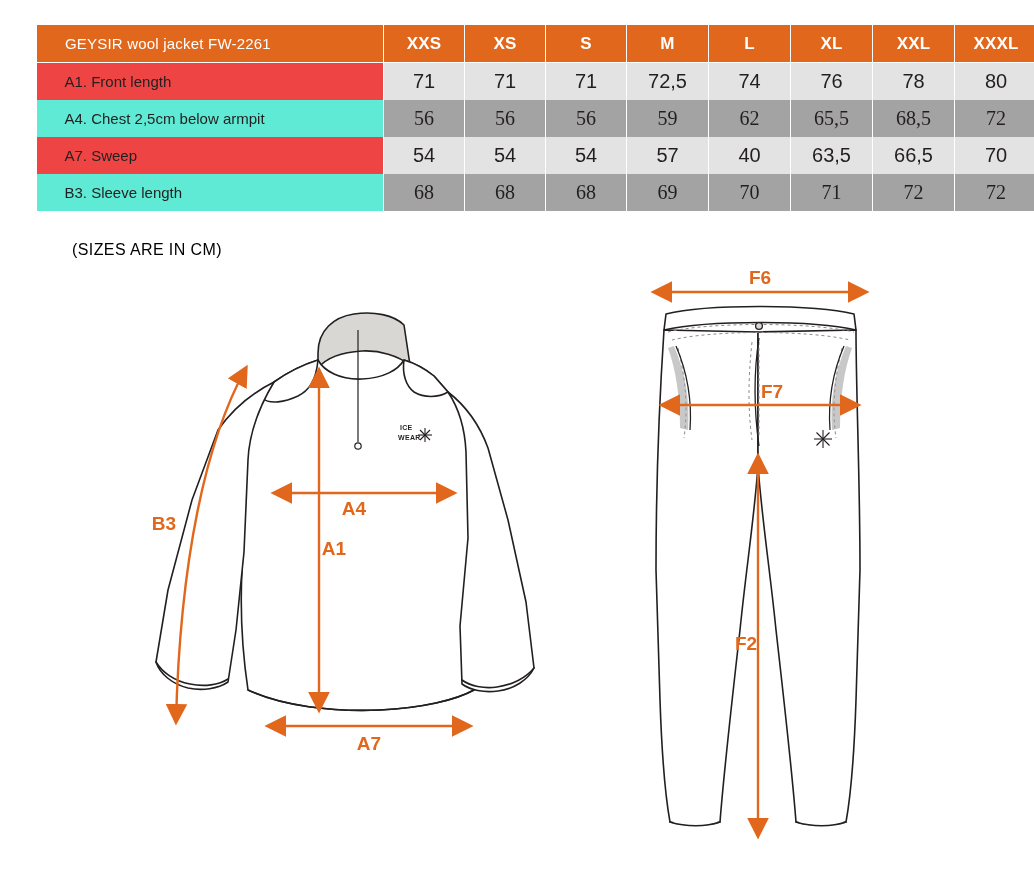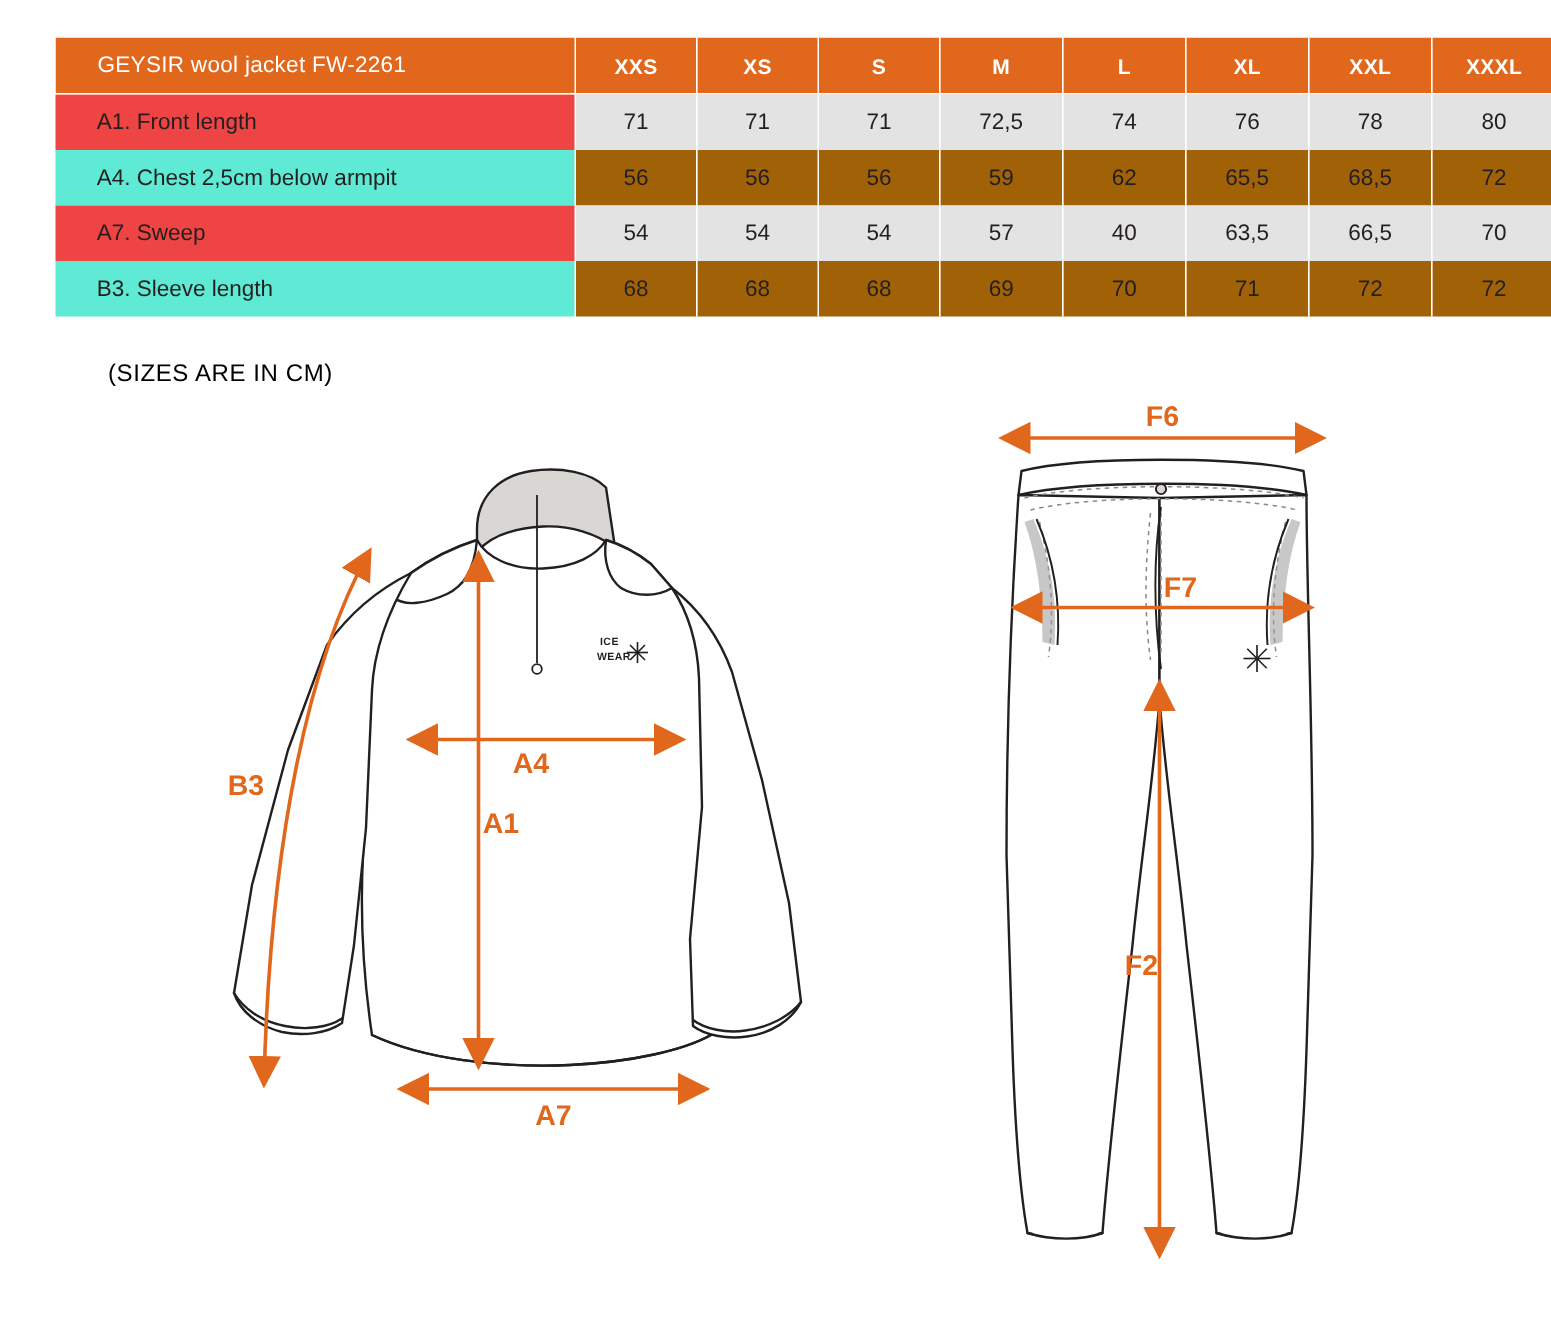--- a/index.html
+++ b/index.html
@@ -30,21 +30,21 @@
   }
   table.size-table {
     border-collapse: collapse;
     width: 964px;
     table-layout: fixed;
   }
   table.size-table th,
   table.size-table td {
     height: 37px;
     padding: 0;
-    font-size: 14px;
+    font-size: 17px;
     font-weight: bold;
     text-align: center;
     vertical-align: middle;
     border: 1px solid #ffffff;
   }
   table.size-table thead th {
     background: #e1671c;
     color: #ffffff;
     letter-spacing: 0.2px;
   }
@@ -60,25 +60,25 @@
     font-weight: normal;
     font-size: 15px;
     background: #ffffff;
     color: #231f20;
     border-left: none;
     border-right: 1px solid #ffffff;
   }
   table.size-table tbody tr.odd td.row-label { background: #ef4444; }
   table.size-table tbody tr.even td.row-label { background: #5eead4; }
   table.size-table tbody tr.odd td.val { background: #e3e3e3; }
-  table.size-table tbody tr.even td.val { background: #a16207; }
+  table.size-table tbody tr.even td.val { background: #a3a3a3; font-family: Liberation Serif, serif; }
   table.size-table tbody td.val {
     color: #231f20;
     font-weight: normal;
-    font-size: 15px;
+    font-size: 20px;
   }
   table.size-table tbody tr td { border-top: none; border-bottom: none; }
 
   .units-note {
     position: absolute;
     left: 72px;
     top: 241px;
     color: #000000;
     font-size: 16px;
     letter-spacing: 0.4px;
@@ -87,21 +87,21 @@
   
   .illustrations {
     position: absolute;
     left: 0;
     top: 270px;
     width: 1034px;
     height: 619px;
   }
   svg.figure { display: block; }
   .fig-jacket { position: absolute; left: 122px; top: 0; }
-  .fig-pants  { position: absolute; left: 631px; top: 0; }
+  .fig-pants  { position: absolute; left: 616px; top: 0; }
 
   .dim-label {
     font-family: "Liberation Sans", sans-serif;
     font-size: 19px;
     font-weight: bold;
     fill: #e1671c;
   }
   .brandtext {
     font-family: "Liberation Sans", sans-serif;
     font-size: 7px;

